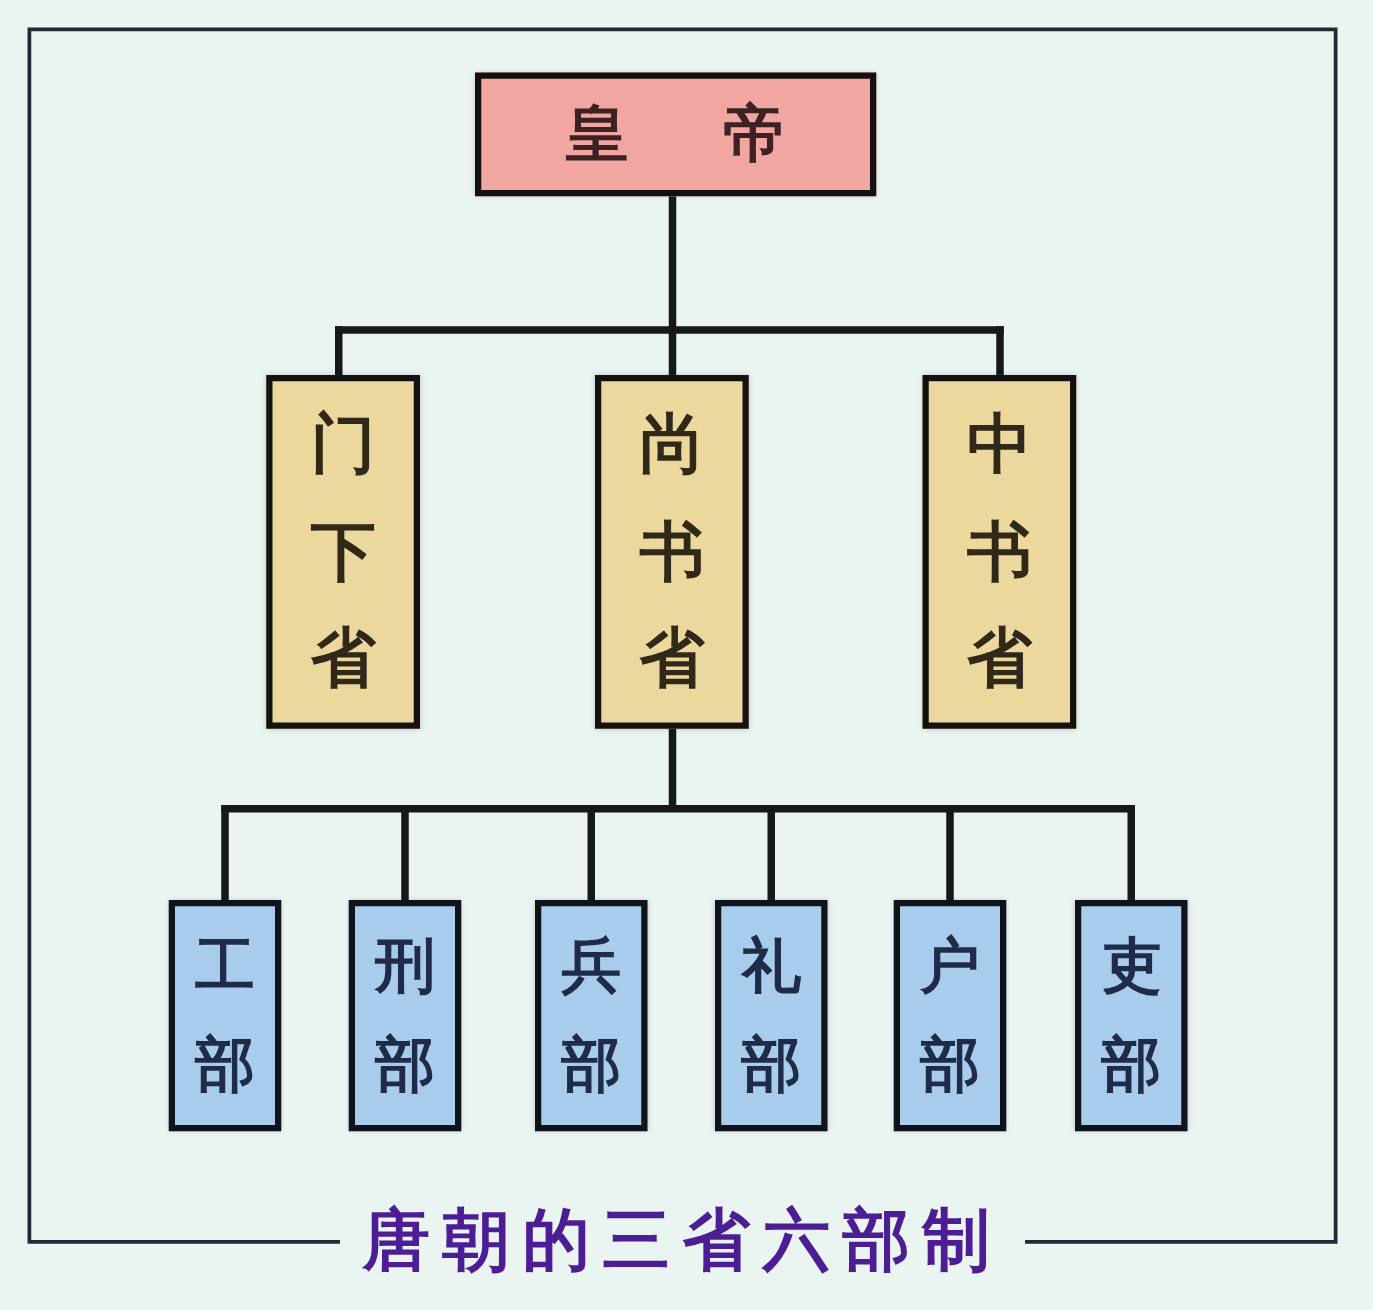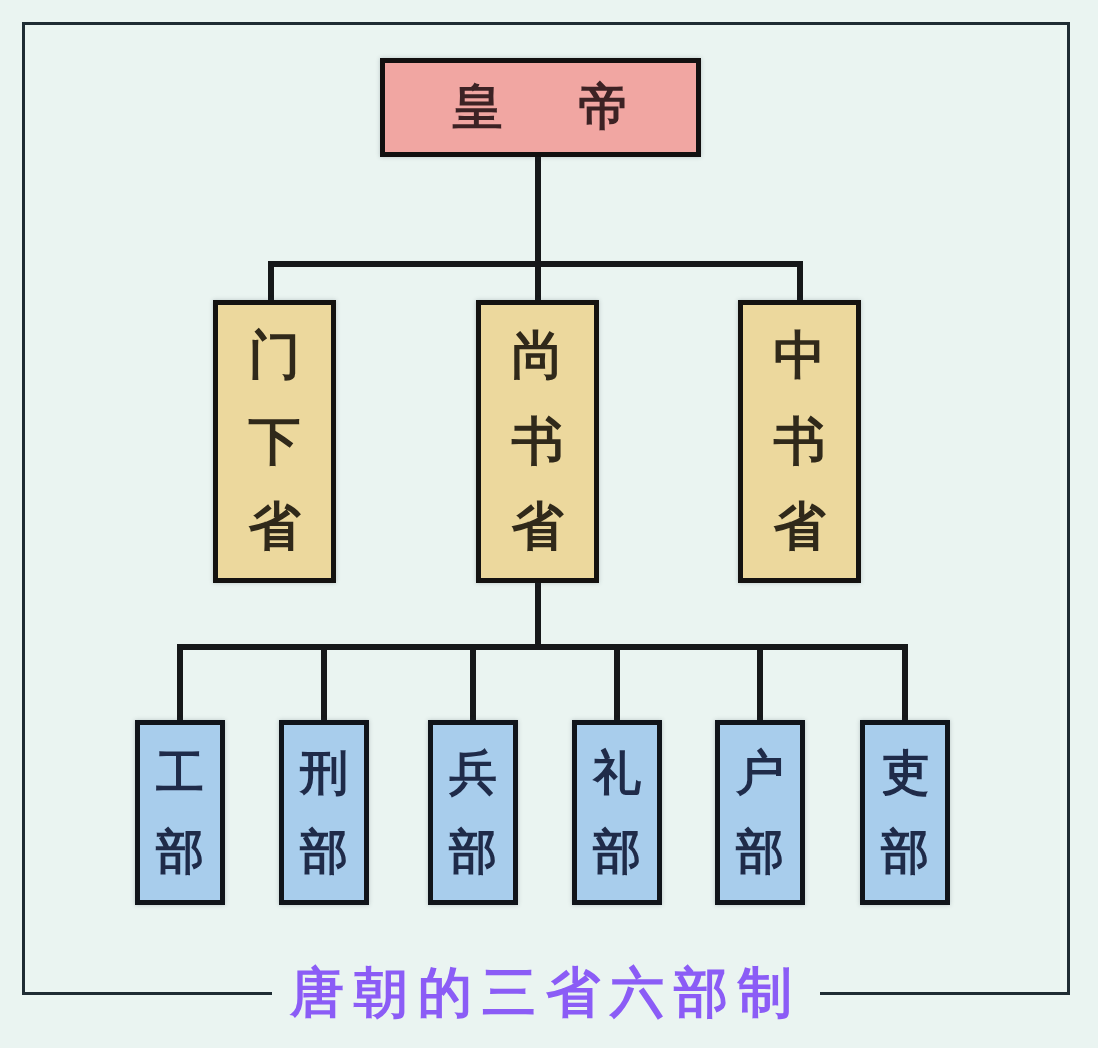--- a/index.html
+++ b/index.html
@@ -28,21 +28,21 @@
   .caption {
     position: absolute;
     left: 546px;
     top: 993px;
     transform: translate(-50%, -50%);
     background: #eaf4f1;
     padding: 6px 18px;
     font-size: 54px;
     font-weight: 700;
     letter-spacing: 10px;
-    color: #8b5cf6;
+    color: #4c1d95;
     white-space: nowrap;
   }
   .node {
     position: absolute;
     box-sizing: border-box;
     display: flex;
     align-items: center;
     justify-content: center;
     box-shadow: 0 0 4px rgba(40,60,70,0.25);
   }

